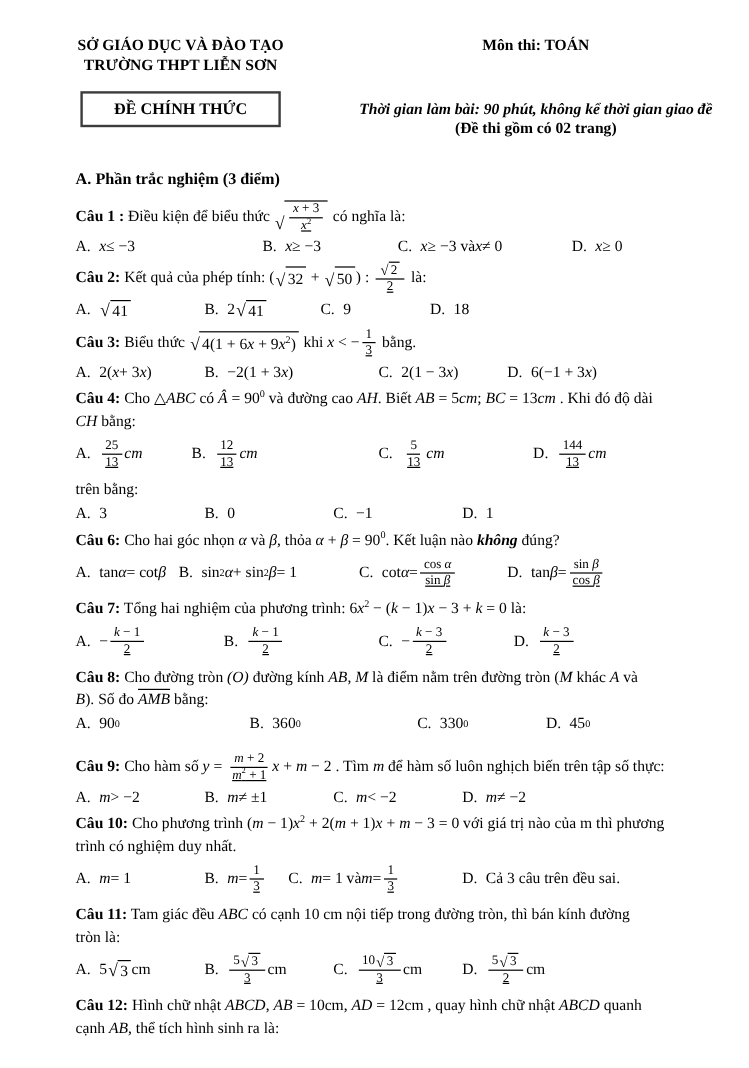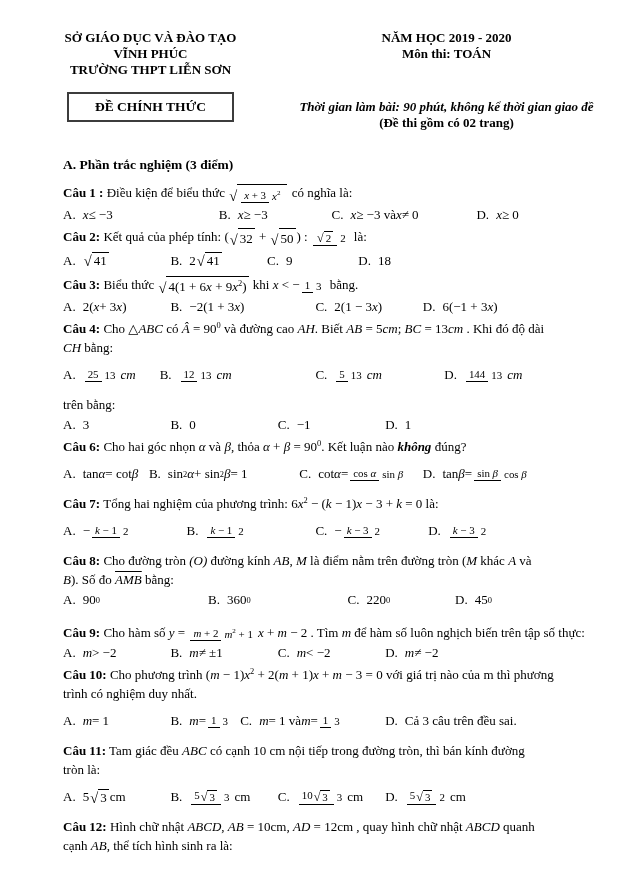--- a/index.html
+++ b/index.html
@@ -24,49 +24,47 @@
   .section-title{font-weight:bold;margin:26px 0 10px 15px;font-size:13.5px;}
   .questions{margin-left:15px;margin-right:2px;}
   .qline{line-height:19px;}
   .question{margin-bottom:1px;}
   .question.gap{margin-top:14px;}
   .it{font-style:italic;}
   .bd{font-weight:bold;}
   sup{font-size:0.65em;line-height:0;vertical-align:super;}
   
   .frac{
-    display:inline-flex;flex-direction:row;align-items:center;
+    display:inline-flex;flex-direction:column;align-items:center;
     vertical-align:middle;font-size:0.84em;line-height:1.18;
     text-align:center;margin:0 2px;
   }
   .fn{border-bottom:1px solid #000;padding:0 3px;display:inline-block;}
-  .fd{padding:0 3px;display:inline-block;}
+  .fd{padding:0 3px;display:inline-block;text-decoration:underline;}
   
   .sqrt{display:inline-flex;align-items:flex-end;vertical-align:middle;margin:0 1px;}
   .rsign{line-height:1.02;font-size:1.12em;}
   .rad{border-top:1px solid #000;padding:0 2px;}
   .over{text-decoration:overline;}
   
   .opts{position:relative;margin:1px 0 3px 0;}
   .opt{position:absolute;top:0;height:100%;display:flex;align-items:center;white-space:nowrap;}
   .olabel{margin-right:7px;}
 </style>
 </head>
 <body>
 
 <div class="page">
   <div class="hdr">
     <div class="hdr-left">
       <div class="hl">SỞ GIÁO DỤC VÀ ĐÀO TẠO</div>
-      <div class="hl">VĨNH PHÚC</div>
       <div class="hl">TRƯỜNG THPT LIỄN SƠN</div>
       <div class="debox">ĐỀ CHÍNH THỨC</div>
     </div>
     <div class="hdr-right">
-      <div class="hl">NĂM HỌC 2019 - 2020</div>
       <div class="hl">Môn thi: TOÁN</div>
       <div class="hl it">Thời gian làm bài: 90 phút, không kể thời gian giao đề</div>
       <div class="hl">(Đề thi gồm có 02 trang)</div>
     </div>
   </div>
 
   <div class="section-title">A. Phần trắc nghiệm (3 điểm)</div>
 
   <div class="questions" id="questions">
       <div class="question">
@@ -329,21 +327,21 @@
             <span>90</span>
             <sup>0</sup>
           </div>
           <div class="opt" style="left: 27%;">
             <span class="olabel">B.</span>
             <span>360</span>
             <sup>0</sup>
           </div>
           <div class="opt" style="left: 53%;">
             <span class="olabel">C.</span>
-            <span>220</span>
+            <span>330</span>
             <sup>0</sup>
           </div>
           <div class="opt" style="left: 73%;">
             <span class="olabel">D.</span>
             <span>45</span>
             <sup>0</sup>
           </div>
         </div>
       </div>
       <div class="question gap">

